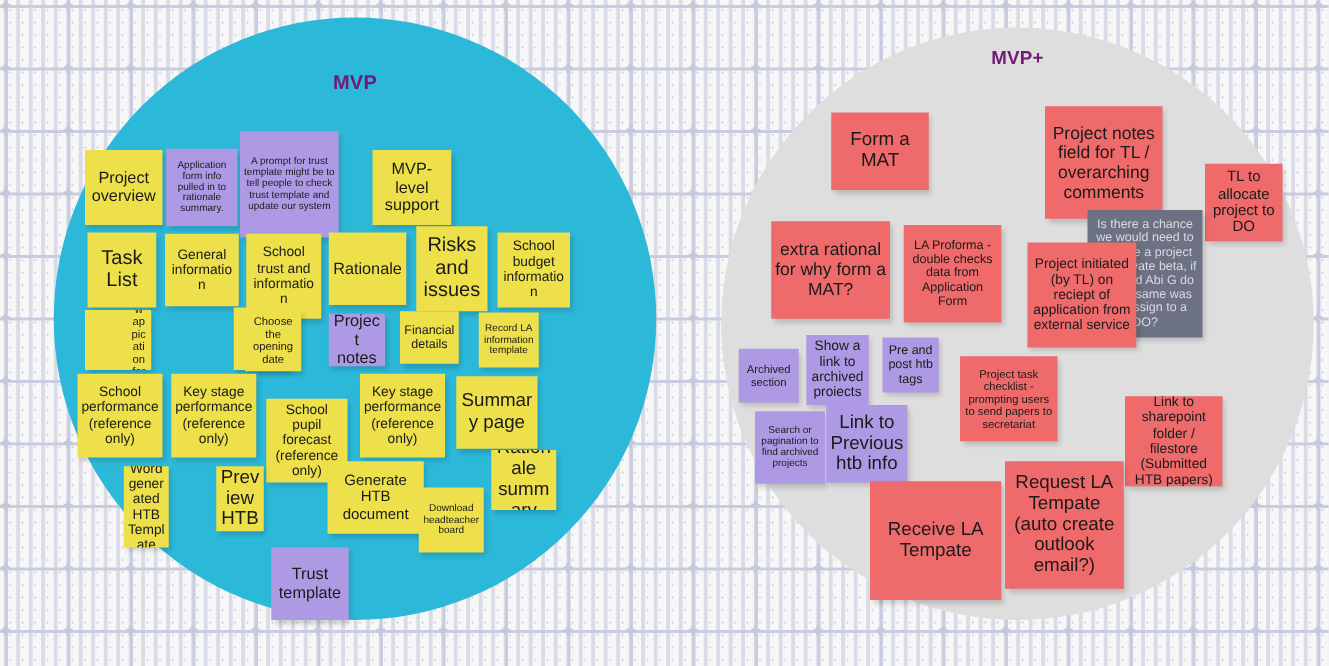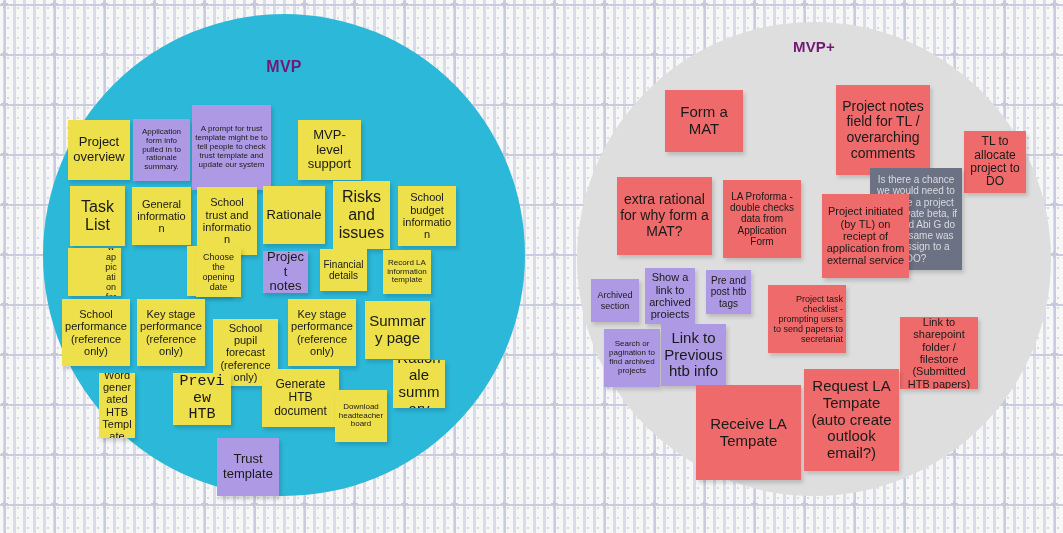--- a/index.html
+++ b/index.html
@@ -177,21 +177,21 @@
       </div>
       <div class="note yellow" style="left: 288px; top: 299px; width: 68px; height: 67px; font-size: 11px;">
         <span>Key stage performance (reference only)</span>
       </div>
       <div class="note yellow" style="left: 365px; top: 301px; width: 65px; height: 58px; font-size: 15px;">
         <span>Summary page</span>
       </div>
       <div class="note yellow" style="left: 99px; top: 373px; width: 36px; height: 65px; font-size: 11px;">
         <span>Word generated HTB Template</span>
       </div>
-      <div class="note yellow" style="left: 173px; top: 373px; width: 58px; height: 52px; font-size: 15px; font-family: Liberation Mono, monospace;">
+      <div class="note yellow" style="left: 173px; top: 373px; width: 38px; height: 52px; font-size: 15px;">
         <span>Preview HTB</span>
       </div>
       <div class="note yellow" style="left: 262px; top: 369px; width: 77px; height: 58px; font-size: 12px;">
         <span>Generate HTB document</span>
       </div>
       <div class="note yellow" style="left: 335px; top: 390px; width: 52px; height: 52px; font-size: 8px;">
         <span>Download headteacher board</span>
       </div>
       <div class="note yellow" style="left: 393px; top: 360px; width: 52px; height: 48px; font-size: 15px; justify-content: flex-end;">
         <span>Rationale summary</span>
@@ -230,21 +230,21 @@
       </div>
       <div class="note purple" style="left: 706px; top: 270px; width: 45px; height: 44px; font-size: 10px;">
         <span>Pre and post htb tags</span>
       </div>
       <div class="note purple" style="left: 604px; top: 329px; width: 56px; height: 58px; font-size: 8px;">
         <span>Search or pagination to find archived projects</span>
       </div>
       <div class="note purple" style="left: 661px; top: 324px; width: 65px; height: 62px; font-size: 15px;">
         <span>Link to Previous htb info</span>
       </div>
-      <div class="note red" style="left: 768px; top: 285px; width: 78px; height: 68px; font-size: 9px; text-align: right;">
+      <div class="note red" style="left: 768px; top: 285px; width: 78px; height: 68px; font-size: 9px;">
         <span>Project task checklist - prompting users to send papers to secretariat</span>
       </div>
       <div class="note red" style="left: 900px; top: 317px; width: 78px; height: 72px; font-size: 11px;">
         <span>Link to sharepoint folder / filestore (Submitted HTB papers)</span>
       </div>
       <div class="note red" style="left: 696px; top: 385px; width: 105px; height: 95px; font-size: 15px;">
         <span>Receive LA Tempate</span>
       </div>
       <div class="note red" style="left: 804px; top: 369px; width: 95px; height: 102px; font-size: 15px;">
         <span>Request LA Tempate (auto create outlook email?)</span>

